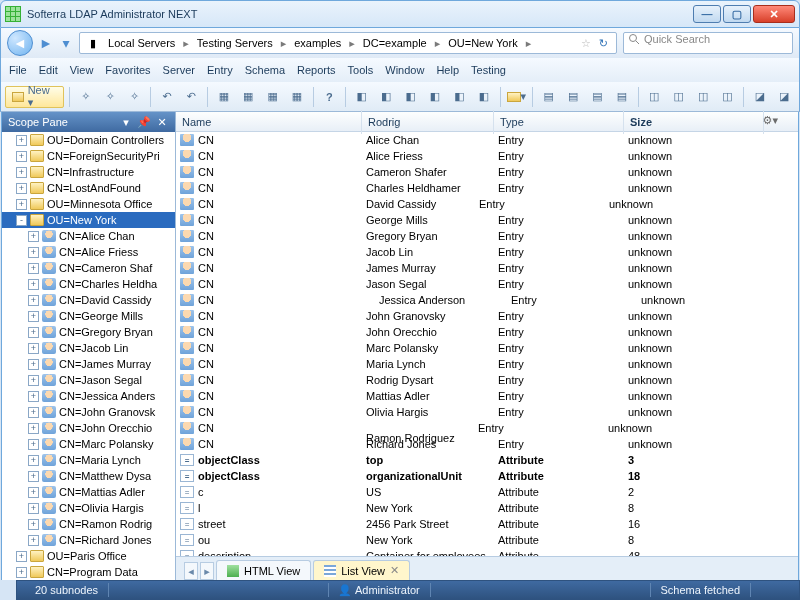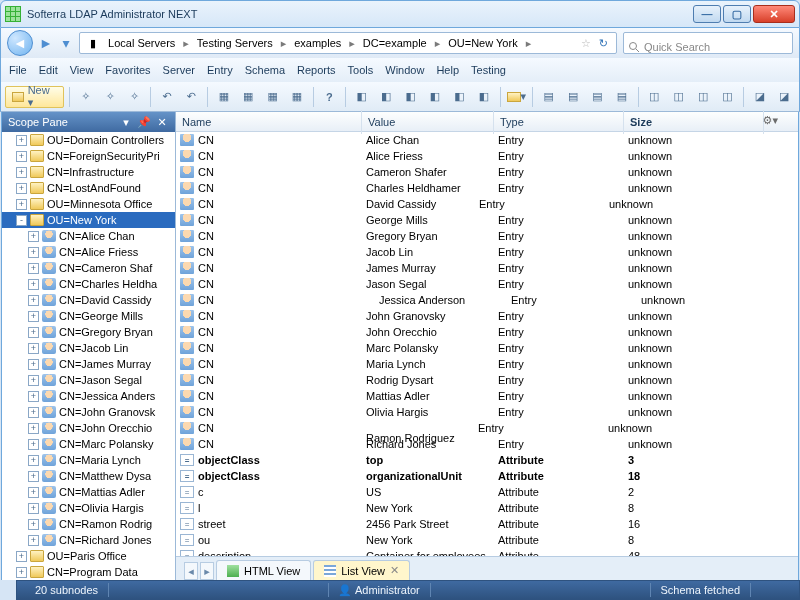--- a/index.html
+++ b/index.html
@@ -14,21 +14,21 @@
 .winctrls .close{background:linear-gradient(#ff8a7a,#d8402a);border-color:#a82e1c;color:#fff;width:42px}
 
 .navbar{height:30px;background:linear-gradient(#f5faff,#dfeaf6);border-left:1px solid #6fa8dc;border-right:1px solid #6fa8dc;display:flex;align-items:center;padding:0 6px;gap:6px}
 .navbtn{width:26px;height:26px;border-radius:50%;background:radial-gradient(circle at 30% 30%,#cfe7ff,#6fb3ef);border:1px solid #4e8ed1;display:flex;align-items:center;justify-content:center;color:#fff;font-size:14px}
 .navbtn.small{width:14px;height:14px;border:none;background:none;color:#4e8ed1;border-radius:0}
 .crumb{display:flex;align-items:center;flex:1;height:22px;background:#fff;border:1px solid #9cb9d8;border-radius:2px;padding:0 4px;gap:0;position:relative}
 .crumb span.seg{padding:0 6px;height:100%;display:flex;align-items:center}
 .crumb span.sep{color:#7a7a7a;padding:0 2px}
 .crumb .star{margin-left:auto;color:#bbb;padding:0 4px}
 .crumb .refresh{color:#2b6fb5;padding:0 4px}
-.search{width:170px;height:22px;background:#fff;border:1px solid #9cb9d8;border-radius:2px;display:flex;align-items:flex-end;padding:0 4px;color:#888}
+.search{width:170px;height:22px;background:#fff;border:1px solid #9cb9d8;border-radius:2px;display:flex;align-items:flex-start;padding:0 4px;color:#888}
 .search svg{margin-right:4px}
 
 .menubar{height:24px;background:linear-gradient(#f5faff,#e4eef8);border-left:1px solid #6fa8dc;border-right:1px solid #6fa8dc;display:flex;align-items:center;padding:0 8px;gap:12px}
 .menubar span{color:#1b3a5a}
 
 .toolbar{height:30px;background:linear-gradient(#f5faff,#e0ebf6);border-left:1px solid #6fa8dc;border-right:1px solid #6fa8dc;border-bottom:1px solid #9cb9d8;display:flex;align-items:center;padding:0 4px;gap:3px}
 .tbtn{width:22px;height:22px;display:flex;align-items:center;justify-content:center;border:1px solid transparent;border-radius:2px;color:#4b6c8e}
 .tbtn.new{width:auto;padding:0 6px;background:linear-gradient(#fffde8,#ffe79a);border-color:#e0c35b}
 .tsep{width:1px;height:20px;background:#b7cce2;margin:0 2px}
 
@@ -335,21 +335,21 @@
             <span class="nodeicon folder-ico"></span>
             <span class="txt">CN=Program Data</span>
           </div>
         </div>
       </div>
   </div>
 
   <div class="listpane">
     <div class="listhdr" id="listhdr">
       <div class="colh" style="width: 186px;">Name</div>
-        <div class="colh" style="width: 132px;">Value</div>
+        <div class="colh" style="width: 132px;">Rodrig</div>
         <div class="colh" style="width: 130px;">Type</div>
         <div class="colh" style="width: 140px; font-weight: bold;">Size</div>
         <span class="gear">⚙▾</span>
     </div>
     <div class="listbody" id="listbody">
         <div class="row">
           <span class="cico entry-ico"></span>
           <span class="cell" style="width: 168px;">CN</span>
           <span class="cell" style="width: 132px;">Alice Chan</span>
           <span class="cell" style="width: 130px;">Entry</span>

